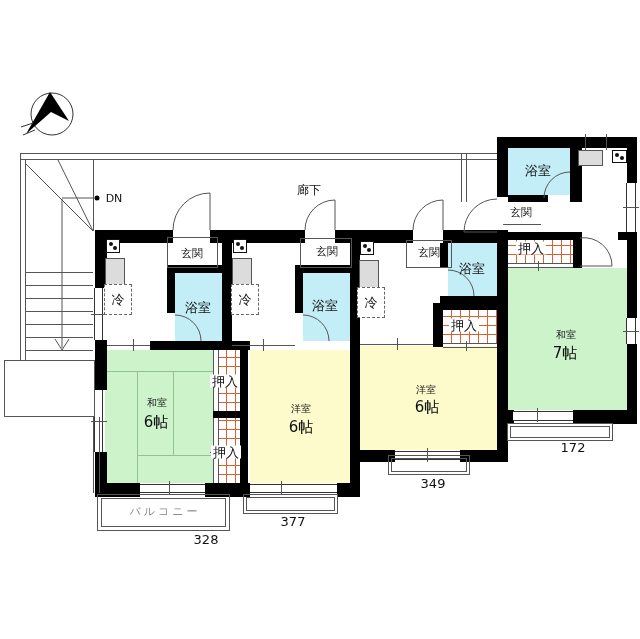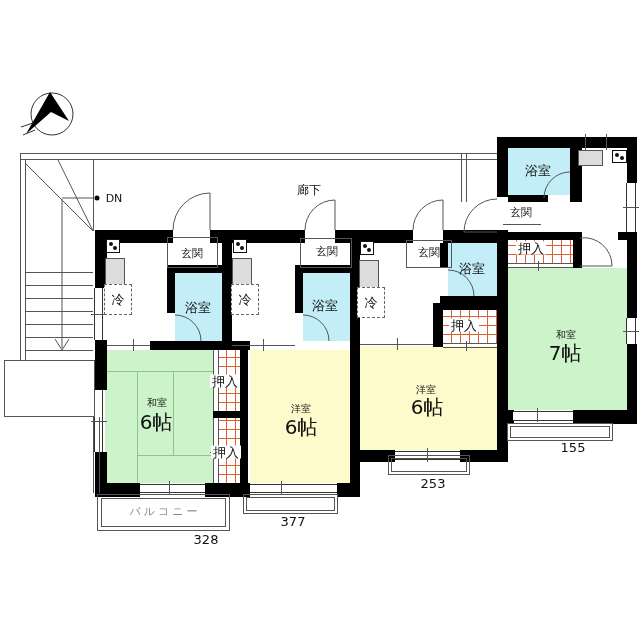--- a/index.html
+++ b/index.html
@@ -18,21 +18,21 @@
   .winh{position:absolute;background:#fff;border-top:1px solid #333;border-bottom:1px solid #333;box-sizing:border-box}
   .winv{position:absolute;background:#fff;border-left:1px solid #333;border-right:1px solid #333;box-sizing:border-box}
   .outline{position:absolute;border:1px solid #555;box-sizing:border-box}
   .dash{position:absolute;border:1px dashed #666;box-sizing:border-box;background:#fff;
         display:flex;align-items:center;justify-content:center;font-size:13px}
   .sink{position:absolute;background:var(--sink,#dcdcdc);border:1px solid #555;box-sizing:border-box}
   .stove{position:absolute;border:1px solid #111;background:#fff;box-sizing:border-box}
   .stove::before,.stove::after{content:"";position:absolute;width:4px;height:4px;background:#111;border-radius:50%}
   .stove::before{left:2px;top:2px}.stove::after{right:2px;bottom:2px}
   .lbl{position:absolute;transform:translate(-50%,-50%);white-space:nowrap;font-size:12px;line-height:1}
-  .lbl13{font-size:13px}.lbl14{font-size:20px}.lbl15{font-size:10px}.lbl11{font-size:11px}
+  .lbl13{font-size:13px}.lbl14{font-size:15px}.lbl15{font-size:10px}.lbl11{font-size:11px}
   .closetlbl{background:#fff;padding:0 2px}
   .balt{color:var(--baltext,#8a8a8a);letter-spacing:3px}
   svg.ov{position:absolute;left:0;top:0;pointer-events:none}
 </style>
 </head>
 <body>
 
 <div id="plan" style="--wall: #000000; --tatami: #cdf3ca; --western: #fdfbcc; --bath: #c3eef8; --hatch: #d96233; --sink: #dcdcdc; --baltext: #8a8a8a;">
 
   <div class="fill tat" style="left:105px;top:350px;width:108px;height:133px"></div>
@@ -241,16 +241,16 @@
   <div class="lbl lbl14" style="left:301px;top:427px">6帖</div>
   <div class="lbl lbl15" style="left:426px;top:390px">洋室</div>
   <div class="lbl lbl14" style="left:427px;top:407px">6帖</div>
   <div class="lbl lbl15" style="left:566px;top:335px">和室</div>
   <div class="lbl lbl14" style="left:565px;top:353px">7帖</div>
 
   <div class="lbl lbl11 balt" style="left:165px;top:511px">バルコニー</div>
 
   <div class="lbl lbl13" style="left:206px;top:539px">328</div>
   <div class="lbl lbl13" style="left:293px;top:521px">377</div>
-  <div class="lbl lbl13" style="left:433px;top:483px">253</div>
-  <div class="lbl lbl13" style="left:573px;top:447px">155</div>
+  <div class="lbl lbl13" style="left:433px;top:483px">349</div>
+  <div class="lbl lbl13" style="left:573px;top:447px">172</div>
 
 </div>
 
 </body></html>

